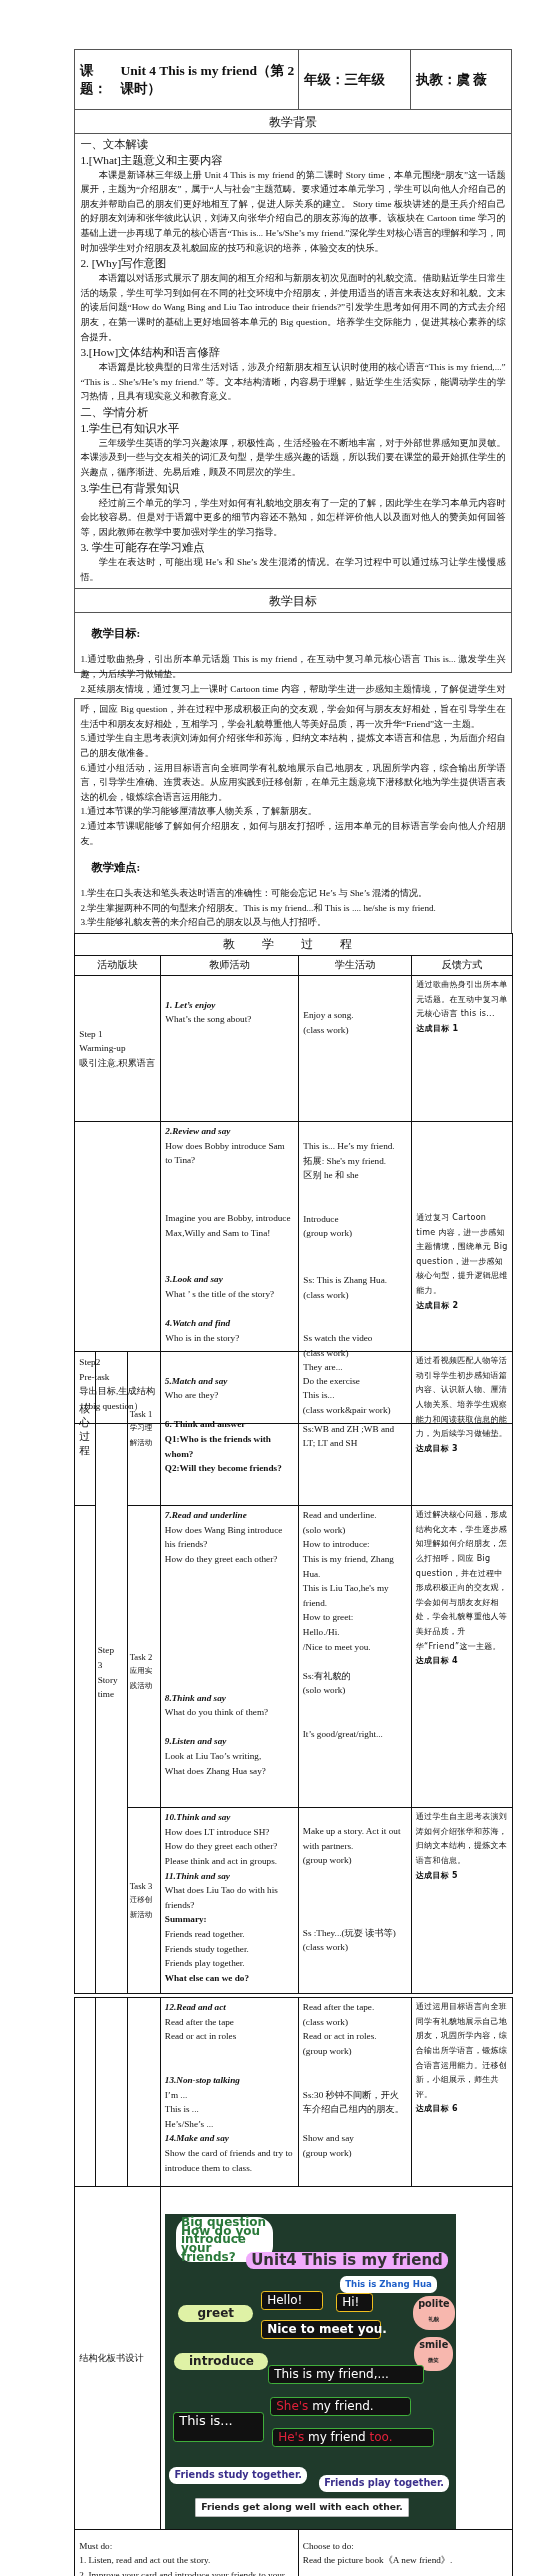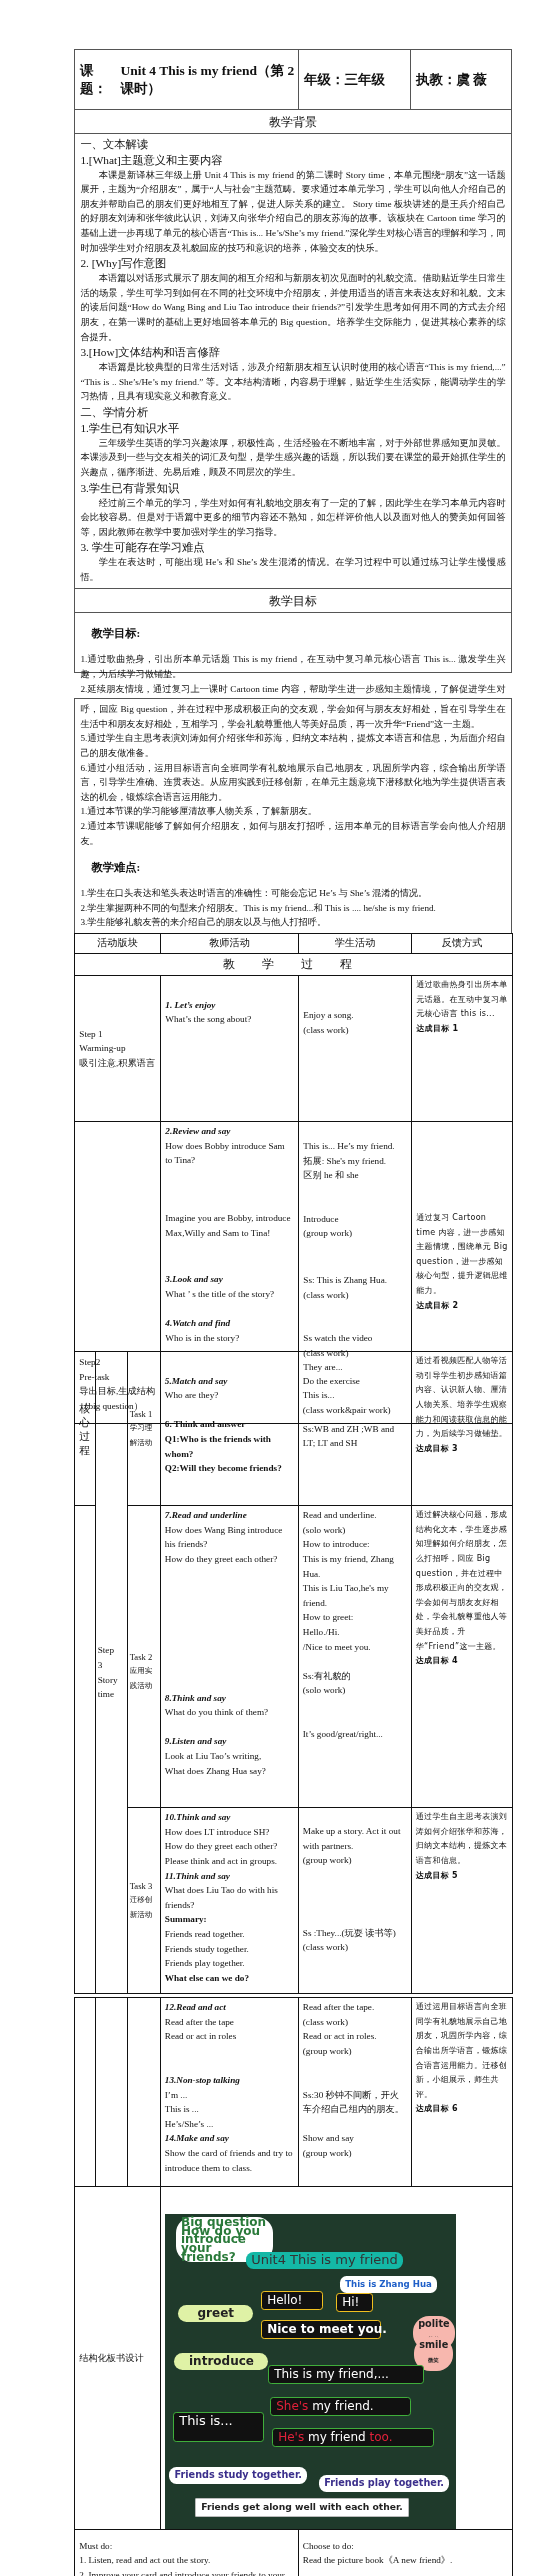--- a/index.html
+++ b/index.html
@@ -92,28 +92,28 @@
   </div>
   <table class="proc">
     <colgroup>
         <col style="width:86px">
         <col style="width:138px">
         <col style="width:113px">
         <col style="width:101px">
       </colgroup>
     <tbody>
         <tr>
+          <td colspan="4" class="center" style="font-size:12px;letter-spacing:12px;padding:3.2px;">教 学 过 程</td>
+        </tr>
+    <tr>
       <td class="center" style="font-size:10.2px;">活动版块</td>
       <td class="center" style="font-size:10.2px;">教师活动</td>
       <td class="center" style="font-size:10.2px;">学生活动</td>
       <td class="center" style="font-size:10.2px;">反馈方式</td>
     </tr>
-    <tr>
-          <td colspan="4" class="center" style="font-size:12px;letter-spacing:12px;padding:3.2px;">教 学 过 程</td>
-        </tr>
     <tr style="height:146px;">
       <td style="vertical-align:middle;">
         <div>Step 1</div>
         <div>Warming-up</div>
         <div>吸引注意,积累语言</div>
       </td>
       <td style="padding-top:21.6px;">
         <div class="it">1. Let’s enjoy</div>
         <div>What’s the song about?</div>
       </td>
@@ -325,27 +325,27 @@
       <td class="fb">
         <div>通过运用目标语言向全班同学有礼貌地展示自己地朋友，巩固所学内容，综合输出所学语言，锻炼综合语言运用能力。迁移创新，小组展示，师生共评。</div>
         <div class="bd">达成目标 6</div>
       </td>
     </tr>
     <tr style="height:163px;">
       <td colspan="3" style="vertical-align:middle;font-family:'DejaVu Sans',sans-serif;font-size:9.2px;line-height:14.6px;">结构化板书设计</td>
       <td colspan="3" style="padding:0 0 0 4.3px;">
         <div class="board">
           <div class="bd-item" style="left:10.8px;top:3.2px;background:#fff;color:#2a7a3a;border-radius:16px;font-size:12px;width:97px;white-space:normal;line-height:8.6px;font-weight:bold;">Big question How do you introduce your friends?</div>
-          <div class="bd-item" style="left:81px;top:38px;background:#14b8a6;color:#333;border-radius:7.5px;font-size:13px;font-weight:normal;">Unit4 This is my friend</div>
+          <div class="bd-item" style="left:81px;top:38px;background:#f0abfc;color:#333;border-radius:7.5px;font-size:15px;font-weight:bold;">Unit4 This is my friend</div>
           <div class="bd-item" style="left:175px;top:62px;background:#fff;color:#1f5fc8;border-radius:6.5px;font-size:8.6px;font-weight:bold;">This is Zhang Hua</div>
           <div class="bd-item pill" style="left:13.5px;top:91px;width:75px;text-align:center;">greet</div>
           <div class="bd-item chalk" style="left:96px;top:77px;width:62px;">Hello!</div>
           <div class="bd-item chalk" style="left:171px;top:79px;width:37px;">Hi!</div>
           <div class="bd-item chalk" style="left:96px;top:106px;width:120px;font-weight:bold;">Nice to meet you.</div>
-          <div class="bd-item heart" style="left:248px;top:102px;width:42px;height:34px;">
+          <div class="bd-item heart" style="left:248px;top:82px;width:42px;height:34px;">
                 <div>polite</div>
                 <div style="font-size:5.4px">礼貌</div>
               </div>
           <div class="bd-item heart" style="left:249px;top:123px;width:39px;height:34px;">
                 <div>smile</div>
                 <div style="font-size:5.4px">微笑</div>
               </div>
           <div class="bd-item pill" style="left:9.7px;top:139px;width:94px;text-align:center;background:#dff2a6;">introduce</div>
           <div class="bd-item chalk-g" style="left:103px;top:151px;width:156px;">This is my friend,...</div>
           <div class="bd-item chalk-g" style="left:105px;top:183px;width:141px;"><span class="red">She's</span><span> my friend.</span></div>

